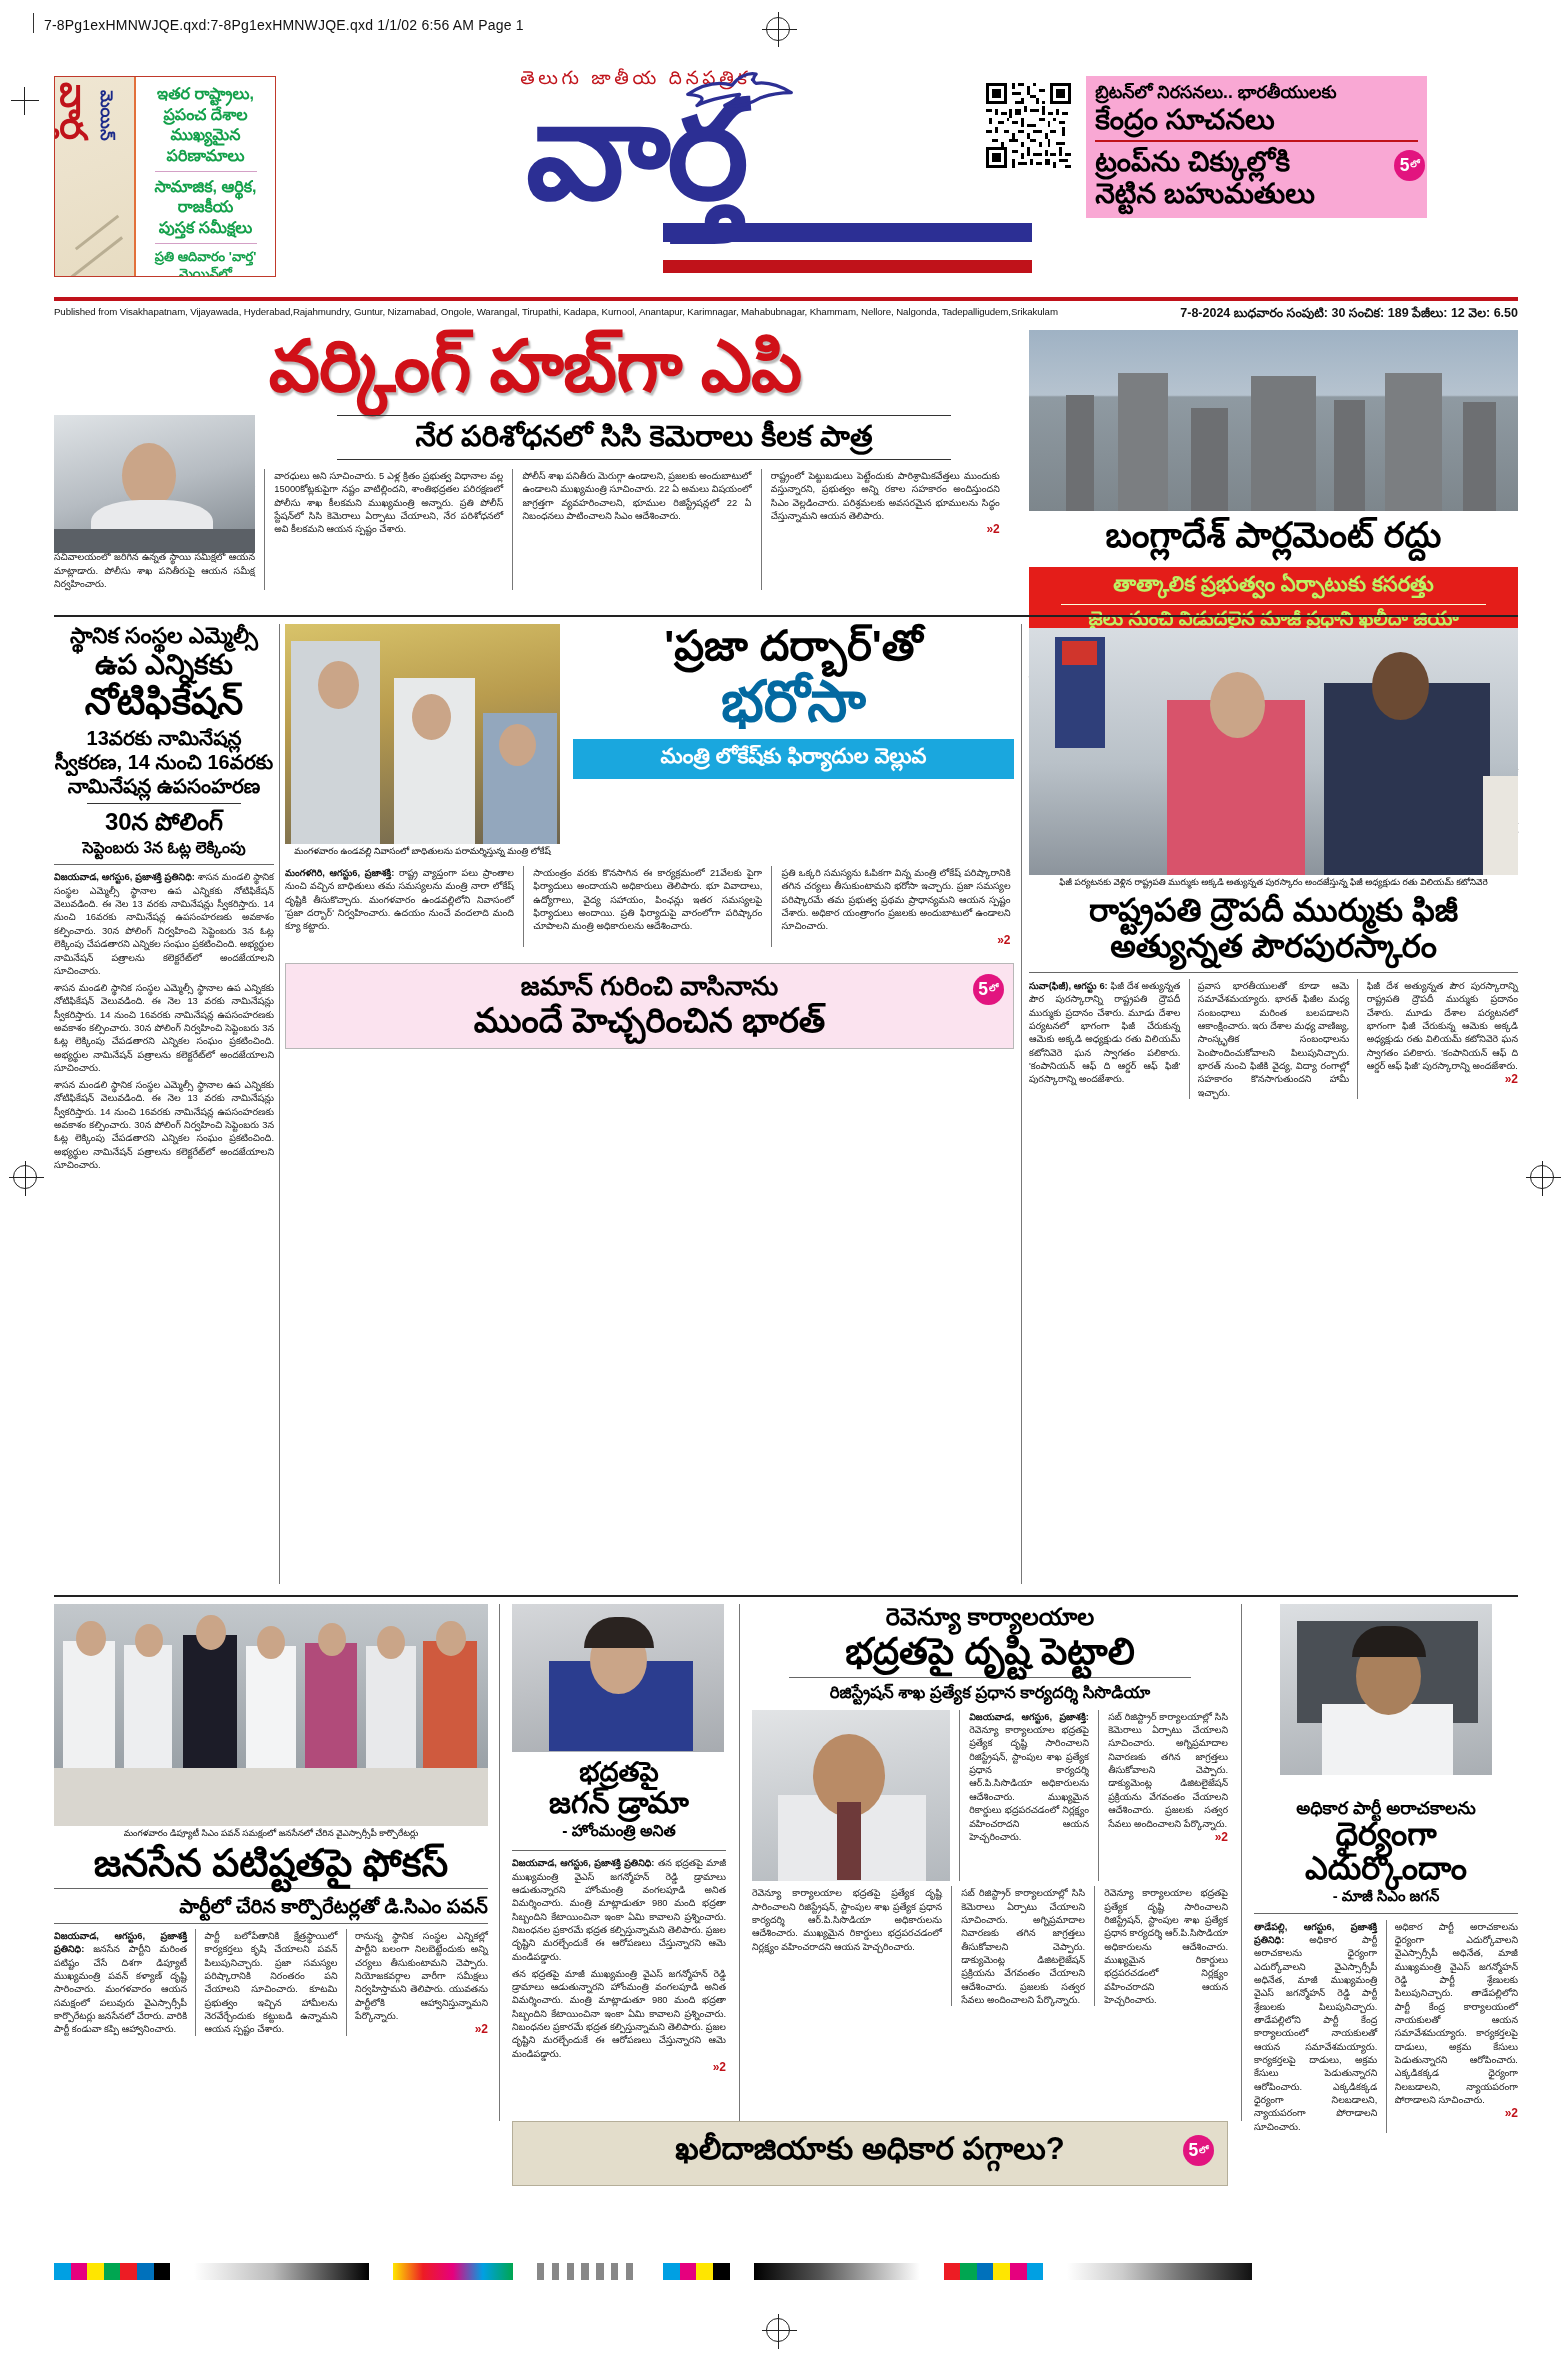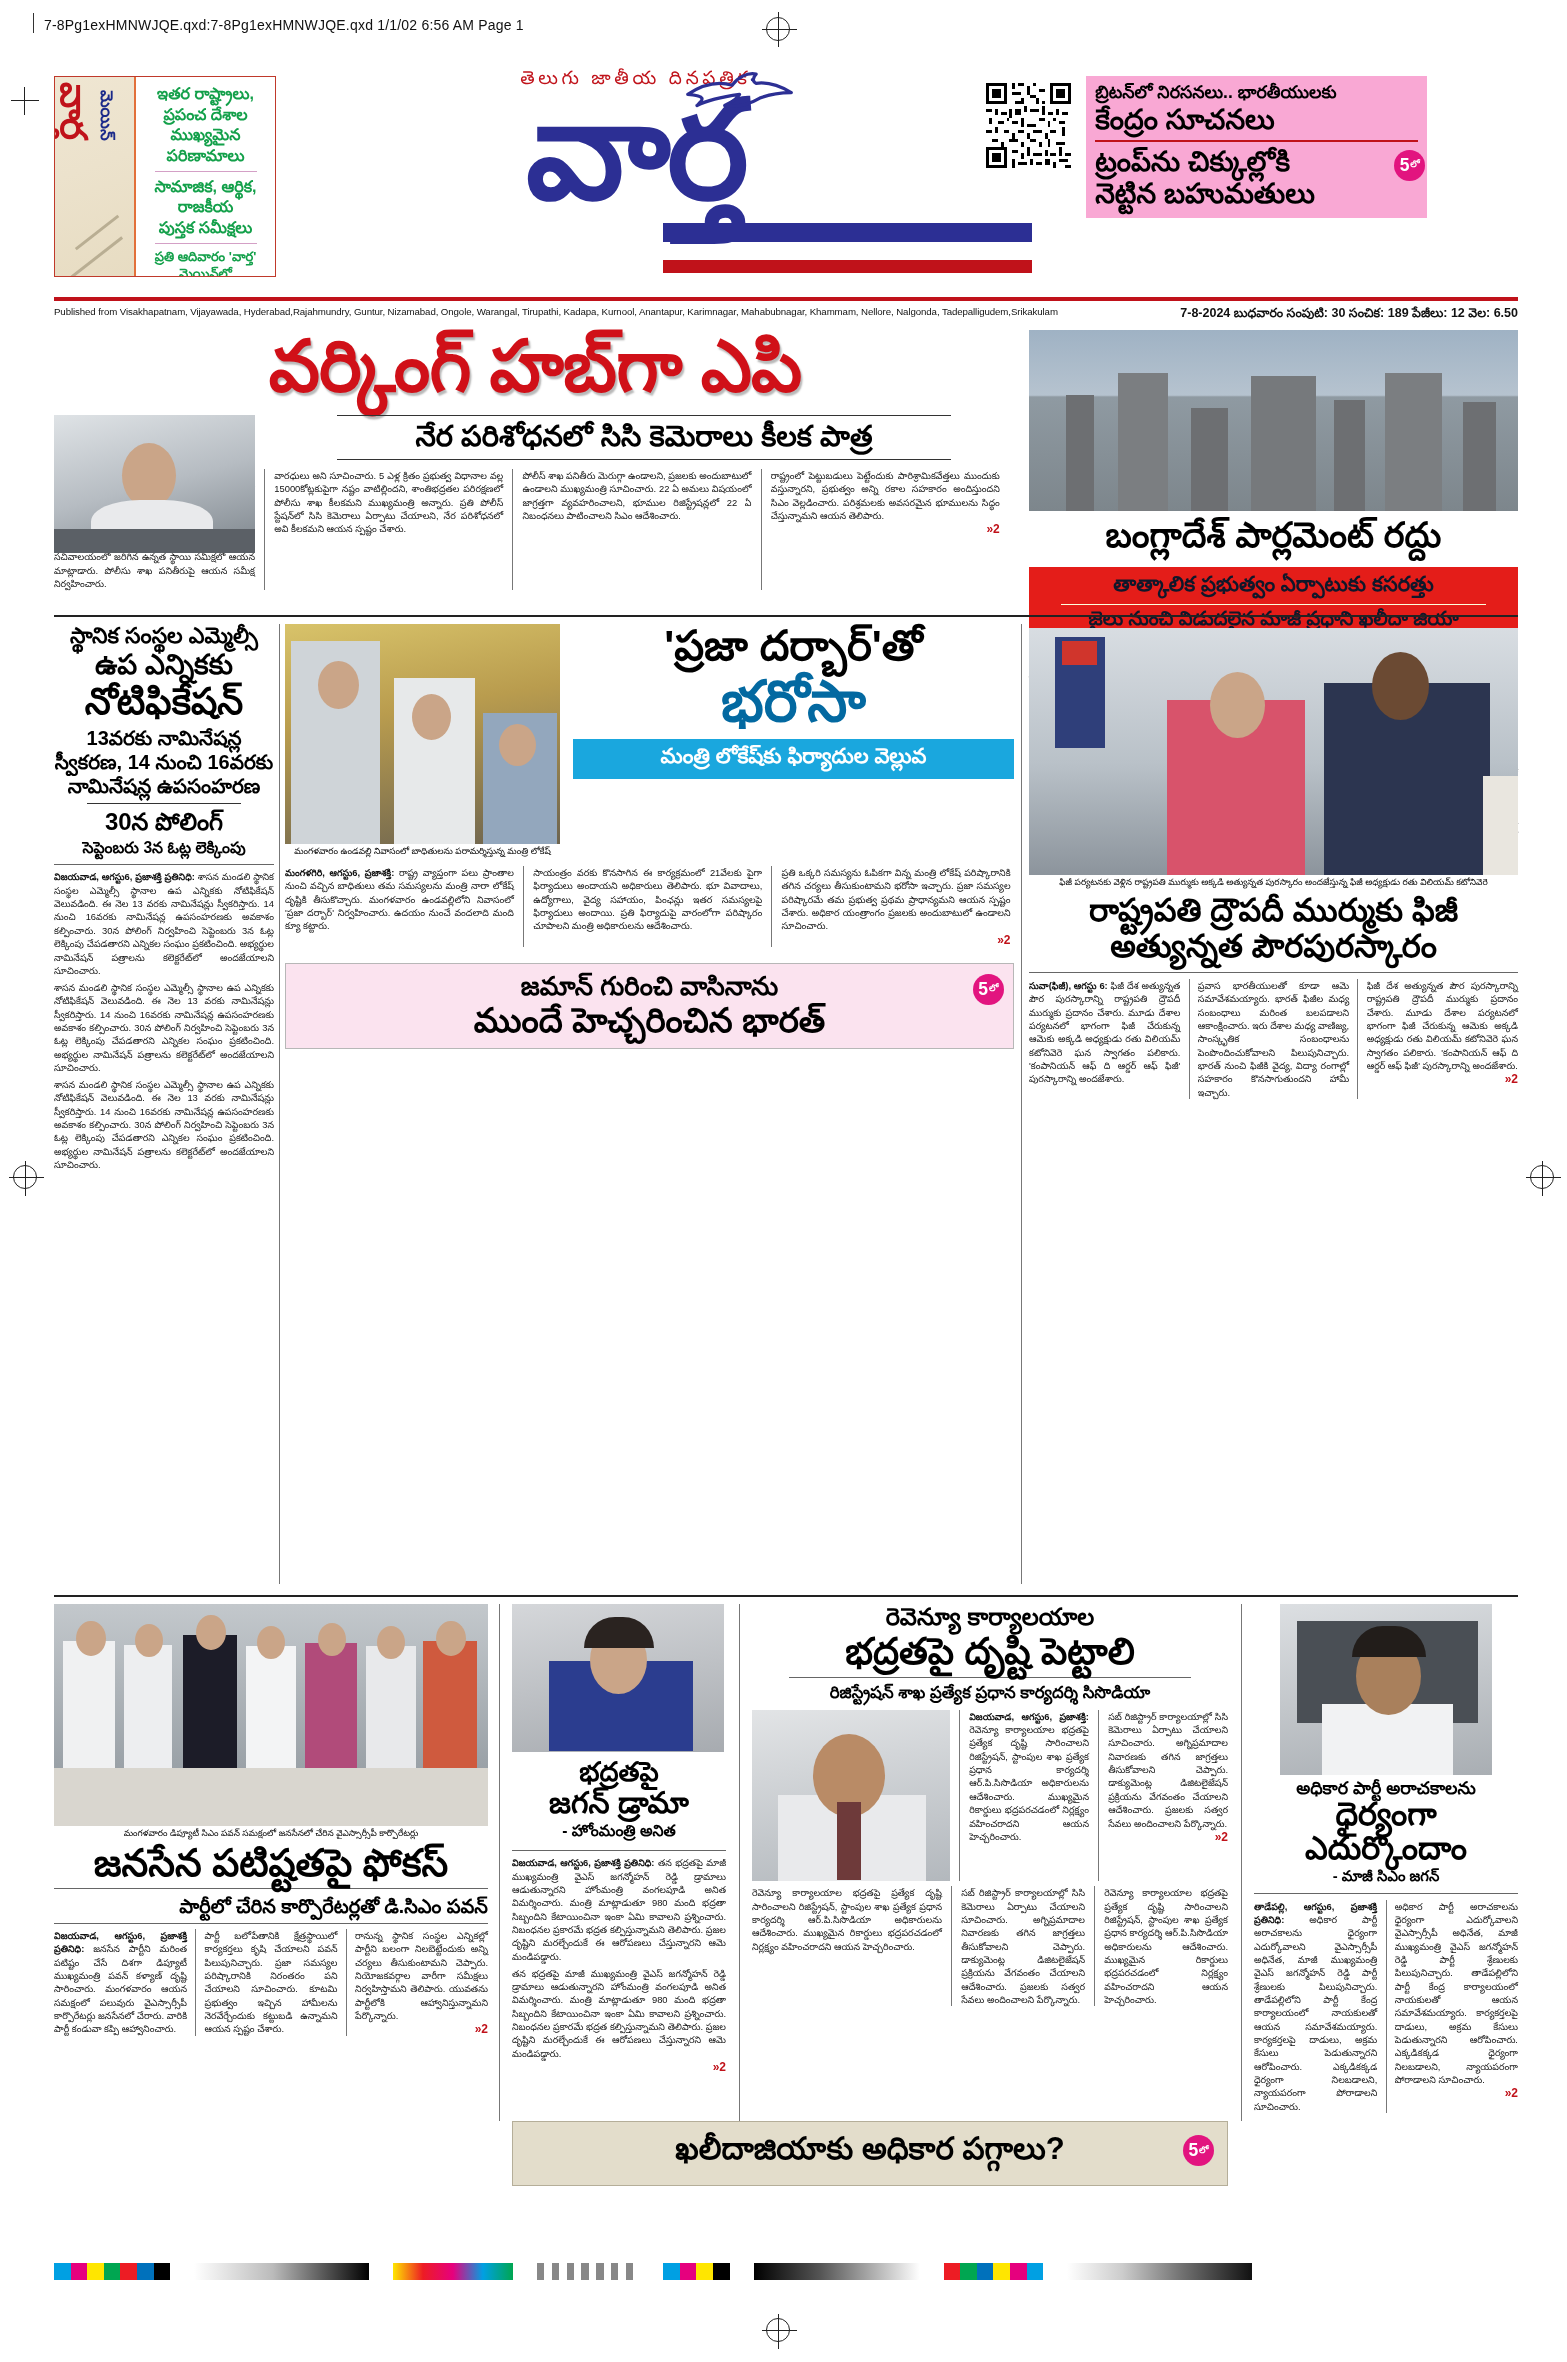--- a/index.html
+++ b/index.html
@@ -95,21 +95,21 @@
   .sub-rule { height:0.9px; background:#333; margin:5.5px 65px; }
 
   .lead-right { position:absolute; left:975px; top:0; width:489px; }
   .bd-photo { width:489px; height:181px; background:
       linear-gradient(180deg,#9fb2c4 0%,#b6c3cf 36%,#8f9aa2 37%,#7d868c 100%);
       position:relative; overflow:hidden; }
   .bd-photo .pan { position:absolute; bottom:0; left:0; width:100%; height:63%;
       background:repeating-linear-gradient(90deg,#a99f92 0 24px,#8e8madd 24px 26px,#938a7e 26px 37px); }
   .bd-photo .tower { position:absolute; bottom:0; background:#6d6f72; }
   .bd-head { font-size:35px; font-weight:bold; text-align:center; margin-top:3.7px; }
-  .bd-redbox { background:#e41d19; color:#0f172a; text-align:center; padding:4.6px 3.7px 6.5px; margin-top:3.7px;}
+  .bd-redbox { background:#e41d19; color:#bef264; text-align:center; padding:4.6px 3.7px 6.5px; margin-top:3.7px;}
   .bd-redbox .r1{ font-size:21px; font-weight:bold; }
   .bd-redbox .rsep{ height:0.9px; background:#ffd; margin:2.8px 28px; }
   .bd-redbox .r2{ font-size:19.4px; font-weight:bold; }
 
   
   .body-col { font-size:9.4px; line-height:1.42; text-align:justify; color:#111; }
   .dateline { font-weight:bold; }
   .more { color:#c0121a; font-weight:bold; font-size:12px; text-align:right; }
 
   .photo { background:#b9bcbf; position:relative; overflow:hidden; }
@@ -575,21 +575,21 @@
     <div class="vr" style="position:absolute;left:1187px;top:0;height:517px;"></div>
 
     <div style="position:absolute;left:1200px;top:0;width:264px;">
       <div class="jg-photo" style="margin:0 auto;">
         <div style="position:absolute;left:0;top:0;width:100%;height:100%;background:linear-gradient(170deg,#dcdfe2,#a9aeb3);"></div>
         <div style="position:absolute;left:16.6px;top:16.6px;width:181px;height:102px;background:#4a4f55;"></div>
         <div style="position:absolute;left:42px;top:100px;width:131px;height:71px;background:#f1f2f3;"></div>
         <div class="face" style="left:76px;top:33px;width:65px;height:78px;background:#a9805c;"></div>
         <div style="position:absolute;left:72px;top:22px;width:74px;height:31px;background:#221d1a;border-radius:37px 37px 0 0;"></div>
       </div>
-      <div class="jg-h1" style="margin-top:3px;">అధికార పార్టీ అరాచకాలను</div>
+      <div class="jg-h1" style="margin-top:23px;">అధికార పార్టీ అరాచకాలను</div>
       <div class="jg-h2">ధైర్యంగా</div>
       <div class="jg-h2">ఎదుర్కొందాం</div>
       <div class="jg-by">- మాజీ సిఎం జగన్</div>
       <div class="hr-thin" style="margin:5.5px 0;"></div>
       <div style="display:flex; gap:8.3px;">
         <div class="body-col" style="width:127px;"><span class="dateline">తాడేపల్లి, ఆగస్టు6, ప్రజాశక్తి ప్రతినిధి:</span> <span>అధికార పార్టీ అరాచకాలను ధైర్యంగా ఎదుర్కోవాలని వైఎస్సార్సీపీ అధినేత, మాజీ ముఖ్యమంత్రి వైఎస్ జగన్మోహన్ రెడ్డి పార్టీ శ్రేణులకు పిలుపునిచ్చారు. తాడేపల్లిలోని పార్టీ కేంద్ర కార్యాలయంలో నాయకులతో ఆయన సమావేశమయ్యారు. కార్యకర్తలపై దాడులు, అక్రమ కేసులు పెడుతున్నారని ఆరోపించారు. ఎక్కడికక్కడ ధైర్యంగా నిలబడాలని, న్యాయపరంగా పోరాడాలని సూచించారు.</span></div>
         <div class="vr"></div>
         <div style="width:127px;">
           <div class="body-col">అధికార పార్టీ అరాచకాలను ధైర్యంగా ఎదుర్కోవాలని వైఎస్సార్సీపీ అధినేత, మాజీ ముఖ్యమంత్రి వైఎస్ జగన్మోహన్ రెడ్డి పార్టీ శ్రేణులకు పిలుపునిచ్చారు. తాడేపల్లిలోని పార్టీ కేంద్ర కార్యాలయంలో నాయకులతో ఆయన సమావేశమయ్యారు. కార్యకర్తలపై దాడులు, అక్రమ కేసులు పెడుతున్నారని ఆరోపించారు. ఎక్కడికక్కడ ధైర్యంగా నిలబడాలని, న్యాయపరంగా పోరాడాలని సూచించారు.</div>
           <div class="more">»2</div>

